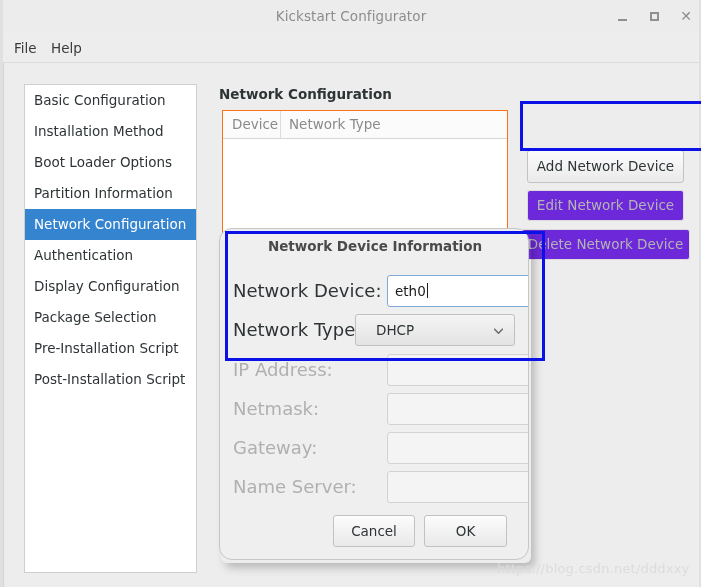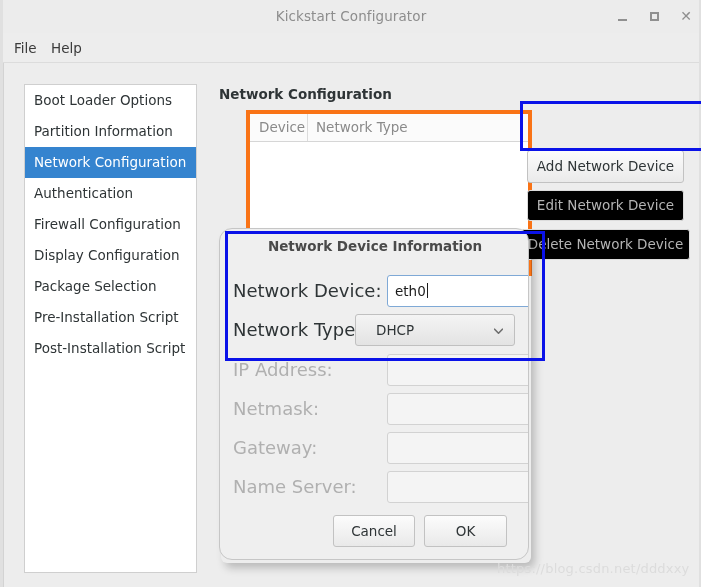--- a/index.html
+++ b/index.html
@@ -141,24 +141,24 @@
   .pane-title {
     position: absolute;
     left: 219px; top: 86px;
     font-size: 13.5px;
     font-weight: bold;
     color: #2e3436;
   }
 
   .table-box {
     position: absolute;
-    left: 246px; top: 110px;
+    left: 222px; top: 110px;
     width: 286px; height: 166px;
     background: #ffffff;
-    border: 4px solid #f97316;
+    border: 1px solid #f97316;
     box-sizing: border-box;
     overflow: hidden;
   }
   .table-head {
     position: relative;
     height: 27px;
     border-bottom: 1px solid #d6d6d6;
     background: #fbfbfb;
   }
   .th {
@@ -187,21 +187,21 @@
     background: linear-gradient(#fcfcfc, #eaeaea);
     font-size: 13.5px;
     color: #2e3436;
     text-align: center;
     cursor: default;
     white-space: nowrap;
     margin-top: 40px;
   }
   .btn.disabled {
     color: #b4b4b4;
-    background: #000000;
+    background: #6d28d9;
     border-color: #dcdcdc;
   }
   .btn-add {
     left: 527px; top: 110px;
     width: 157px; height: 33px;
     line-height: 31px;
   }
   .btn-edit {
     left: 527px; top: 150px;
     width: 157px; height: 31px;
@@ -357,25 +357,26 @@
     </div>
   </div>
 
   <div class="menubar">
     <div class="menu-item file">File</div>
     <div class="menu-item help">Help</div>
   </div>
   <div class="menubar-sep"></div>
 
   <div class="sidebar">
+    <div class="side-item">Basic Configuration</div>
+    <div class="side-item">Installation Method</div>
     <div class="side-item">Boot Loader Options</div>
     <div class="side-item">Partition Information</div>
     <div class="side-item selected">Network Configuration</div>
     <div class="side-item">Authentication</div>
-    <div class="side-item">Firewall Configuration</div>
     <div class="side-item">Display Configuration</div>
     <div class="side-item">Package Selection</div>
     <div class="side-item">Pre-Installation Script</div>
     <div class="side-item">Post-Installation Script</div>
   </div>
 
   <div class="pane-title">Network Configuration</div>
 
   <div class="table-box">
     <div class="table-head">

